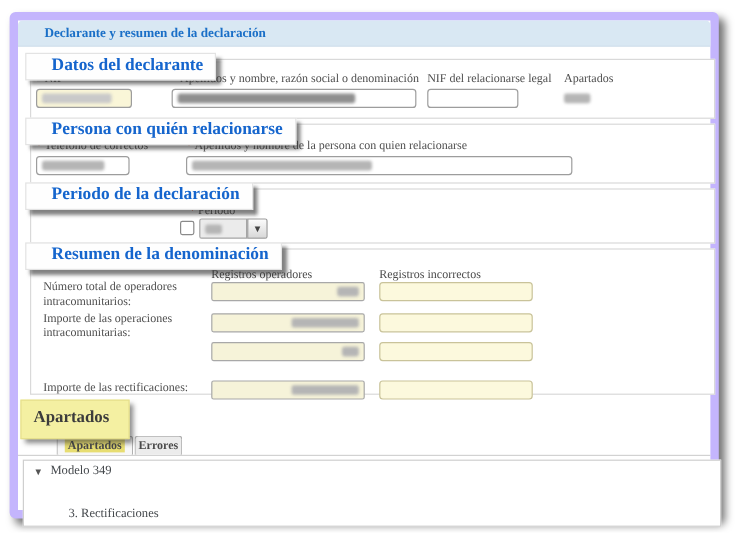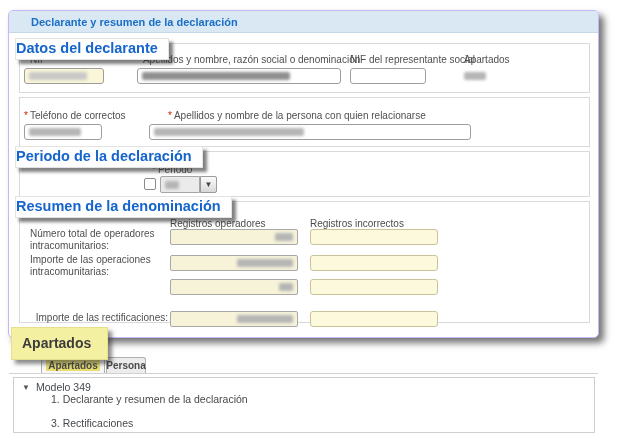--- a/index.html
+++ b/index.html
@@ -1,42 +1,43 @@
 <!DOCTYPE html>
 <html><head>
 <meta charset="utf-8">
 <style>
   * { margin:0; padding:0; box-sizing:border-box; }
   body { background:#fff; font-family:"Liberation Sans","DejaVu Sans",sans-serif; }
   .stage { position:relative; width:621px; height:444px; background:#fff; overflow:hidden; }
 
   .panel {
-    position:absolute; left:8px; top:10px; width:591px; height:328px;
-    background:#fff; border:1px solid #c4b5fd; border-radius:5px;
+    position:absolute; left:8px; top:10px; width:591px; height:422px;
+    background:#fff; border:7px solid #c4b5fd; border-radius:5px;
     box-shadow:5px 5px 7px rgba(0,0,0,0.55);
+    font-family:Liberation Serif, serif;
   }
 
   .titlebar {
     position:absolute; left:0; top:0; right:0; height:22px;
     background:#d9e8f3; border-bottom:1px solid #c6d8e6;
     border-radius:4px 4px 0 0;
     color:#1a6fc7; font-size:11px; font-weight:bold;
     line-height:22px; padding-left:22px;
   }
 
   .secbox {
     position:absolute; left:10px; width:571px;
     background:#fff; border:1px solid #d9d9d9;
   }
 
   .callout-blue {
     position:absolute; z-index:6; white-space:nowrap;
     background:#fefefe; border:1px solid #e3e3e3;
     color:#1565cd; font-size:14.5px; font-weight:bold;
-    padding:1px 10px 3px 0;
+    padding:1px 10px 3px 21px;
     box-shadow:4px 4px 3px rgba(45,45,45,0.6);
   }
   .callout-yellow {
     position:absolute; z-index:6; white-space:nowrap;
     background:#f4f0a2; border:1px solid #e6e08d;
     color:#3c3c3c; font-size:14px; font-weight:bold;
     padding:7px 16px 8px 10px;
     box-shadow:4px 4px 4px rgba(45,45,45,0.55);
   }
 
@@ -102,38 +103,39 @@
     <div class="titlebar">Declarante y resumen de la declaración</div>
 
     <div class="callout-blue" style="left:6px; top:27px;">Datos del declarante</div>
     <div class="secbox" style="top:32px; height:50px;">
       <div class="flabel" style="left:4px; top:10px;">
         <span class="req">*</span><span>NIF</span>
       </div>
       <div class="flabel" style="left:117px; top:10px;">
         <span class="req">*</span><span>Apellidos y nombre, razón social o denominación</span>
       </div>
-      <div class="flabel" style="left:330px; top:10px;">NIF del representante social</div>
+      <div class="flabel" style="left:330px; top:10px;">NIF del relacionarse legal</div>
       <div class="flabel" style="left:444px; top:10px;">Apartados</div>
 
       <div class="inp inp-yellow" style="left:4px; top:24px; width:80px;">
         <div class="blob blob-light" style="width:58px;"></div>
       </div>
       <div class="inp inp-white" style="left:117px; top:24px; width:204px;">
         <div class="blob blob-dark" style="width:148px;"></div>
       </div>
       <div class="inp inp-white" style="left:330px; top:24px; width:76px;"></div>
       <div class="blob blob-mid blob-free" style="left:444px; top:28px; width:22px;"></div>
     </div>
 
+    <div class="callout-blue" style="left:6px; top:81px;">Persona con quién relacionarse</div>
     <div class="secbox" style="top:86px; height:50px;">
       <div class="flabel" style="left:4px; top:12px;">
         <span class="req">*</span><span>Teléfono de correctos</span>
       </div>
-      <div class="flabel" style="left:129px; top:12px;margin-left:19px;">
+      <div class="flabel" style="left:129px; top:12px;">
         <span class="req">*</span><span>Apellidos y nombre de la persona con quien relacionarse</span>
       </div>
       <div class="inp inp-white" style="left:4px; top:26px; width:78px;">
         <div class="blob blob-mid" style="width:52px;"></div>
       </div>
       <div class="inp inp-white" style="left:129px; top:26px; width:322px;">
         <div class="blob blob-mid" style="width:150px;"></div>
       </div>
     </div>
 
@@ -166,39 +168,38 @@
       <div class="inp inp-res-c" style="left:150px; top:53px; width:128px;">
         <div class="blob blob-mid" style="width:56px;"></div>
       </div>
       <div class="inp inp-res-i" style="left:290px; top:53px; width:128px;"></div>
 
       <div class="inp inp-res-c" style="left:150px; top:77px; width:128px;">
         <div class="blob blob-mid" style="width:14px;"></div>
       </div>
       <div class="inp inp-res-i" style="left:290px; top:77px; width:128px;"></div>
 
-      <div class="rowlabel" style="left:10px; top:110px;text-align:right;">Importe de las rectificaciones:</div>
+      <div class="rowlabel" style="left:10px; top:110px;">Importe de las rectificaciones:</div>
       <div class="inp inp-res-c" style="left:150px; top:109px; width:128px;">
         <div class="blob blob-mid" style="width:56px;"></div>
       </div>
       <div class="inp inp-res-i" style="left:290px; top:109px; width:128px;"></div>
     </div>
 
     <div class="callout-yellow" style="left:2px; top:316px;">Apartados</div>
 
     <div class="tabstrip">
       <div class="tab tab-active" style="left:32px; width:64px;">
         <span class="hl">Apartados</span>
       </div>
       <div class="tab tab-idle" style="left:97px; width:40px;">
-        <span>Persona</span>
+        <span>Errores</span>
       </div>
     </div>
 
     <div class="treebox">
       <div class="tree-arrow" style="left:8px; top:5px;">▼</div>
       <div class="treeitem" style="left:22px; top:3px;">Modelo 349</div>
-      <div class="treeitem" style="left:37px; top:15px;">1. Declarante y resumen de la declaración</div>
       <div class="treeitem" style="left:37px; top:39px;">3. Rectificaciones</div>
     </div>
 
   </div>
 </div>
 
 </body></html>

